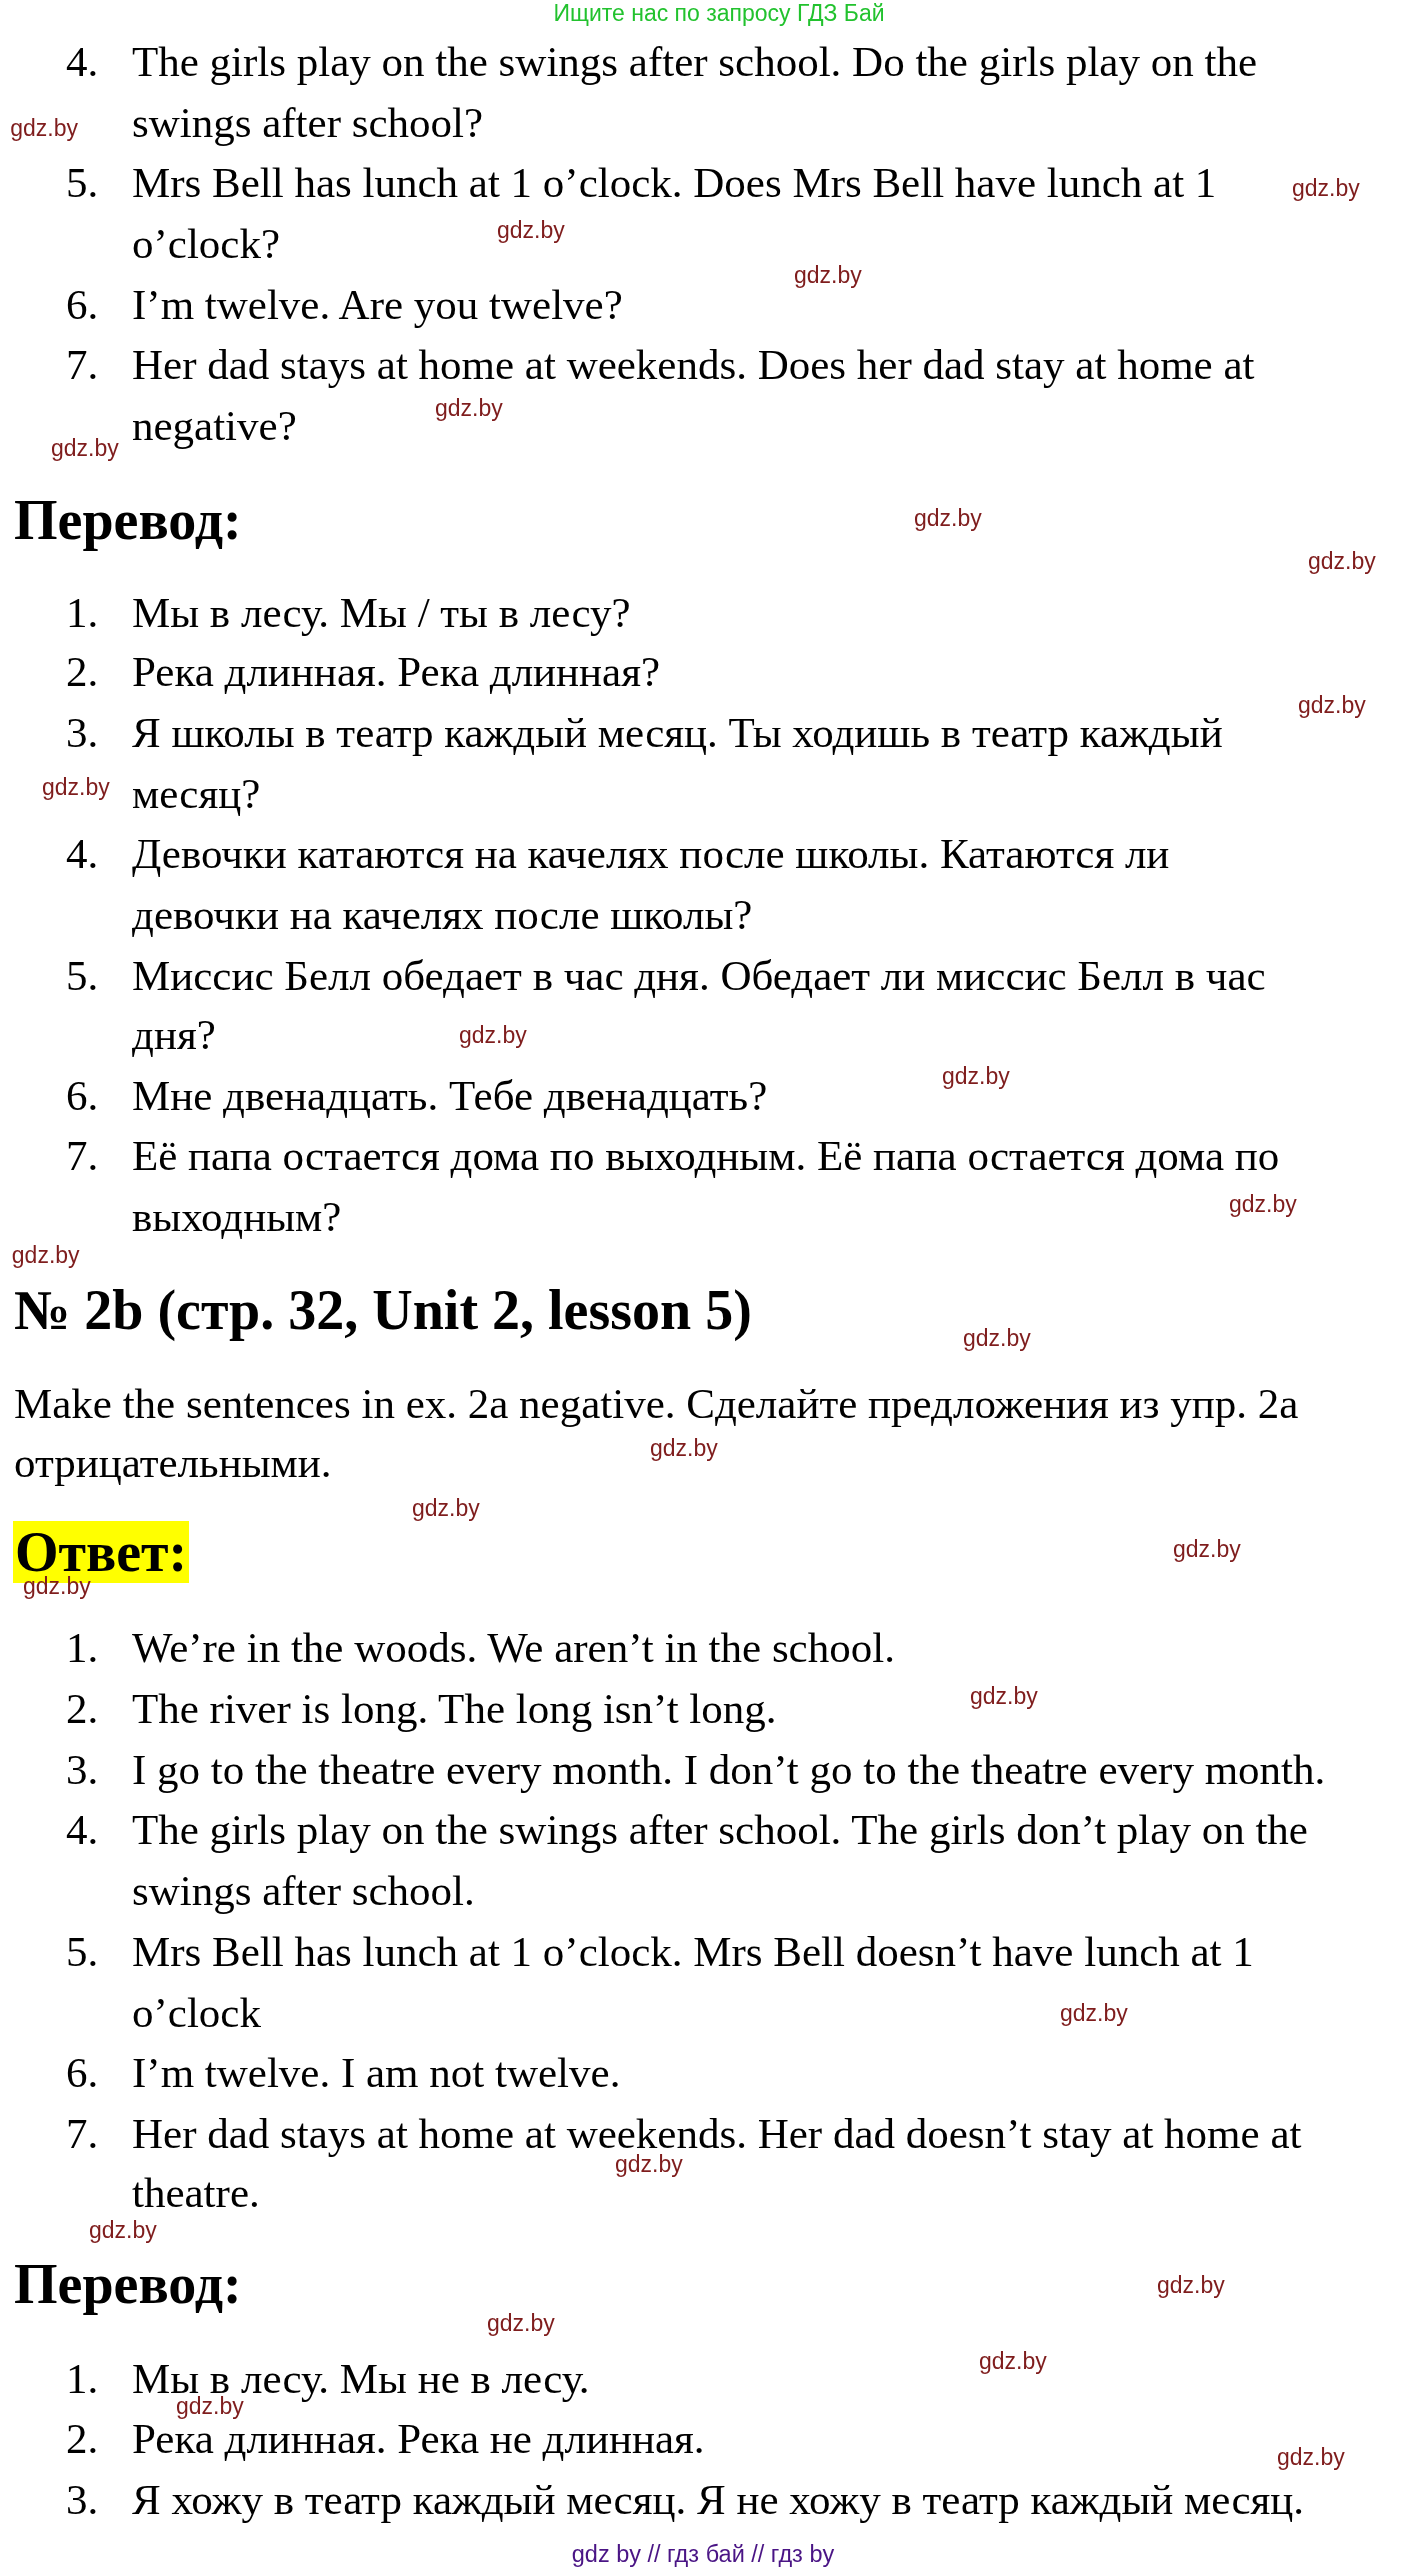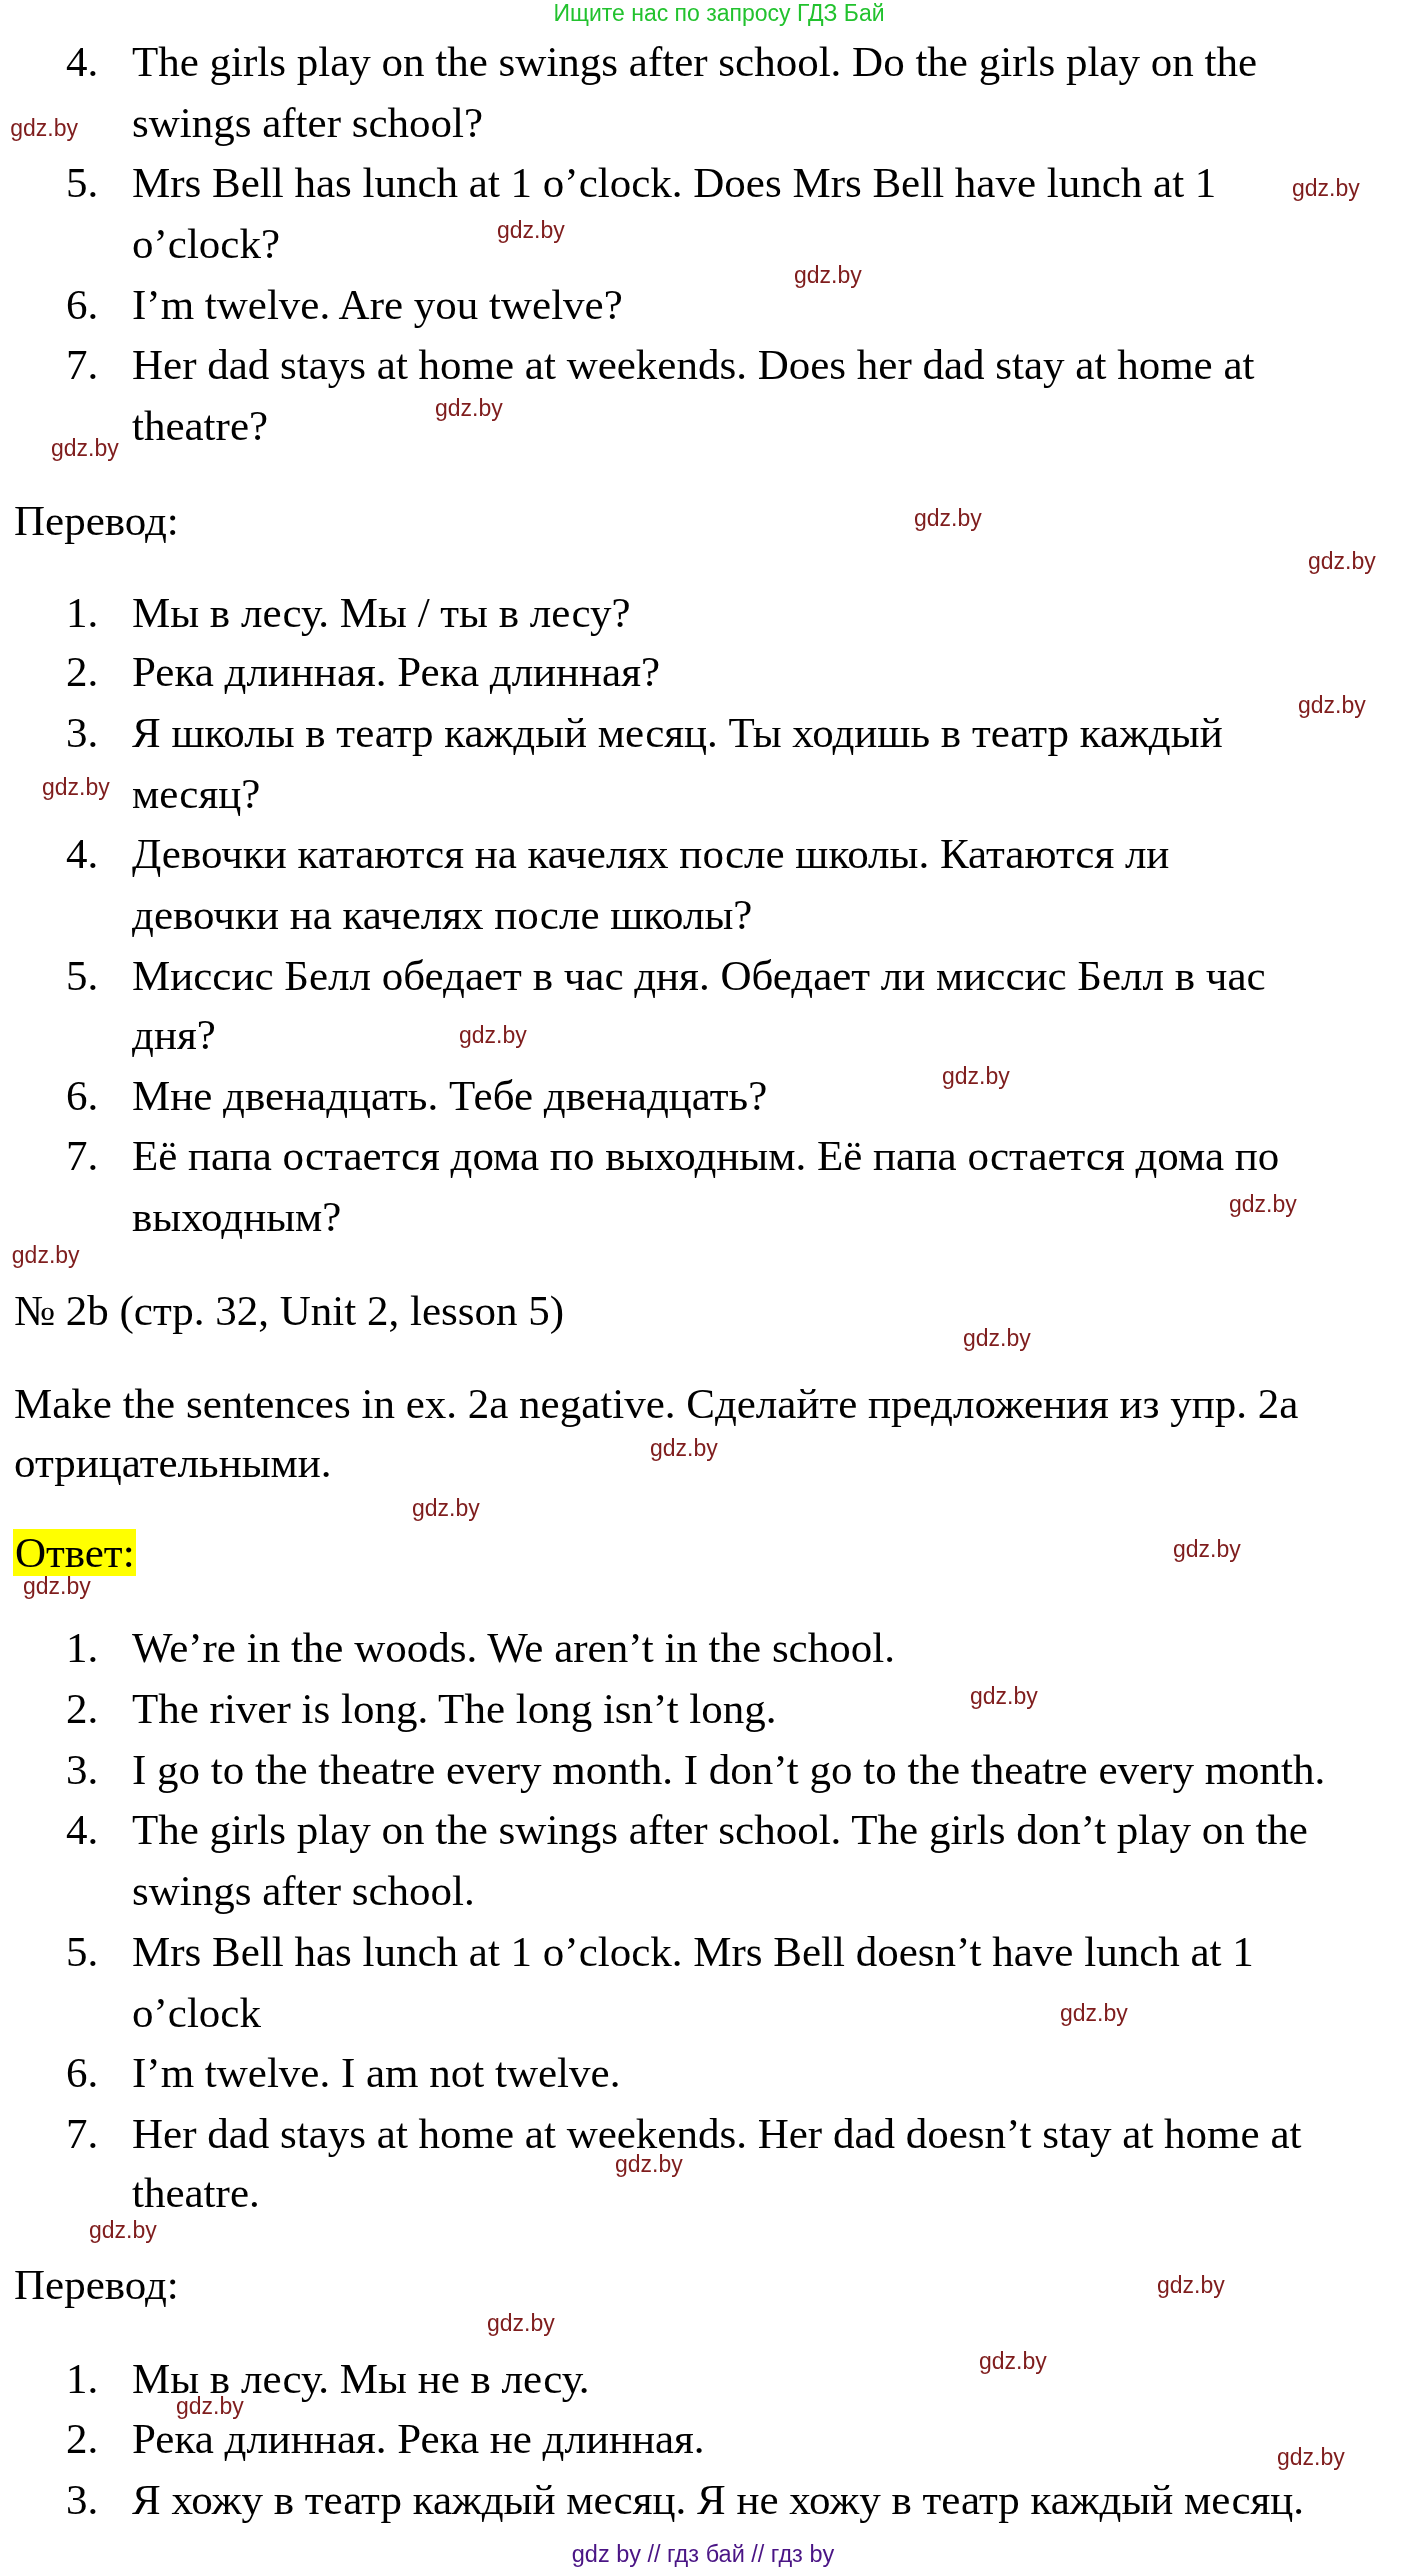--- a/index.html
+++ b/index.html
@@ -3,21 +3,21 @@
 <meta charset="utf-8">
 <style>
   html, body { margin: 0; padding: 0; background: #ffffff; }
   body { width: 1406px; height: 2576px; position: relative; overflow: hidden; }
   .serif { font-family: "Liberation Serif", "DejaVu Serif", serif; color: #000; }
   .line { position: absolute; left: 0; height: 61px; line-height: 61px; font-size: 43px; white-space: nowrap; }
   .num { position: absolute; left: 66px; width: 47px; }
   .txt { position: absolute; left: 132px; }
   .cont { position: absolute; left: 132px; }
   .u { text-decoration-thickness: 3.1px; text-underline-offset: 6.3px; }
-  .heading { position: absolute; left: 14px; font-weight: normal; font-size: 43px; line-height: 61px; height: 61px; white-space: nowrap; }
+  .heading { position: absolute; left: 14px; font-weight: bold; font-size: 56px; line-height: 61px; height: 61px; white-space: nowrap; }
   .plain { position: absolute; left: 14px; font-size: 43px; line-height: 61px; height: 61px; white-space: nowrap; }
   .hl { background: #ffff00; padding: 0 1.6px; }
   .wm { position: absolute; font-family: "Liberation Sans", "DejaVu Sans", sans-serif; font-size: 23px; color: #7f1d1d; line-height: 27px; white-space: nowrap; }
   .banner { position: absolute; top: 0; left: 16px; width: 1406px; text-align: center; font-family: "Liberation Sans", "DejaVu Sans", sans-serif; font-size: 23px; line-height: 27px; color: #22c22e; }
   .footer { position: absolute; top: 2539px; left: 0; width: 1406px; text-align: center; font-family: "Liberation Sans", "DejaVu Sans", sans-serif; font-size: 23.5px; line-height: 31px; color: #4a1585; }
 </style>
 </head>
 <body>
 
 <div class="banner">Ищите нас по запросу ГДЗ Бай</div>
@@ -41,21 +41,21 @@
     </div>
     <div class="line serif" style="top:274px">
       <span class="num">6.</span>
       <span class="txt"><span>I’m twelve. </span><span class="u">Are</span><span> you twelve?</span></span>
     </div>
     <div class="line serif" style="top:334px">
       <span class="num">7.</span>
       <span class="txt"><span>Her dad stays at home at weekends. </span><span class="u">Does</span><span> her dad </span><span class="u">stay</span><span> at home at</span></span>
     </div>
     <div class="line serif" style="top:395px">
-      <span class="cont"><span>theatre?</span></span>
+      <span class="cont"><span>negative?</span></span>
     </div>
   </div>
 
   <div class="heading serif" style="top:490px">Перевод:</div>
   <div>
     <div class="line serif" style="top:582px">
       <span class="num">1.</span>
       <span class="txt">Мы в лесу. Мы / ты в лесу?</span>
     </div>
     <div class="line serif" style="top:641px">

